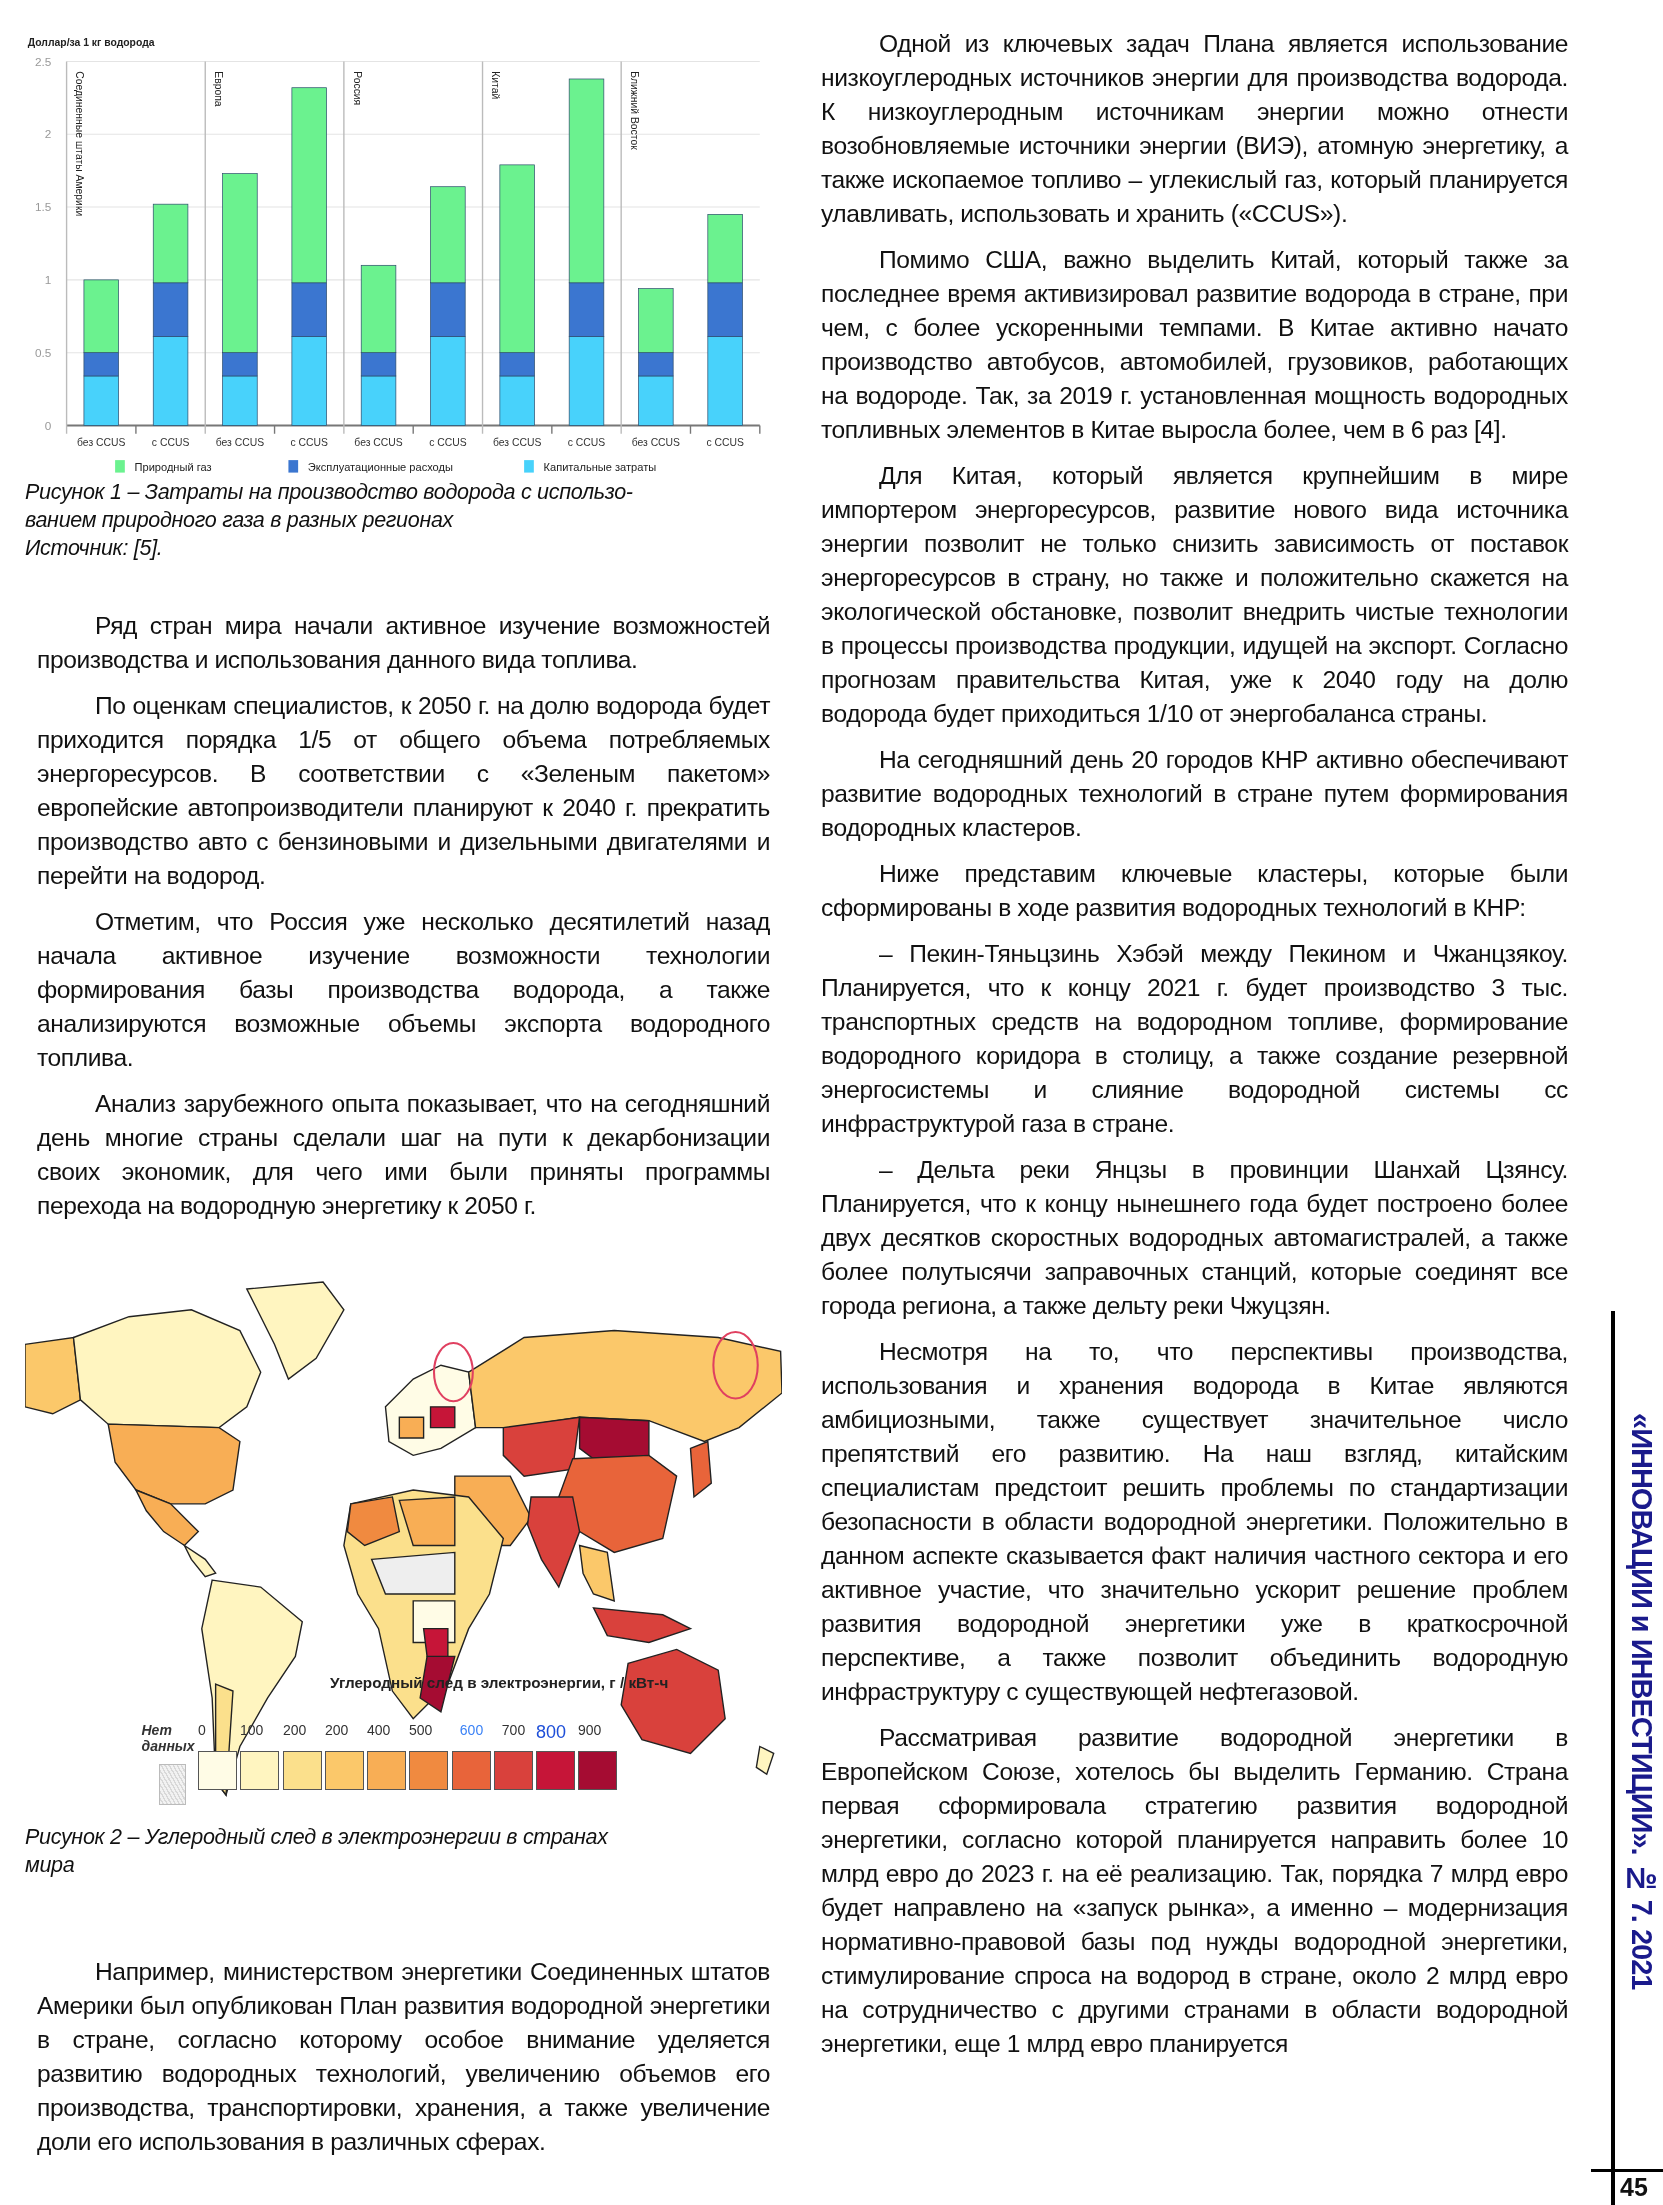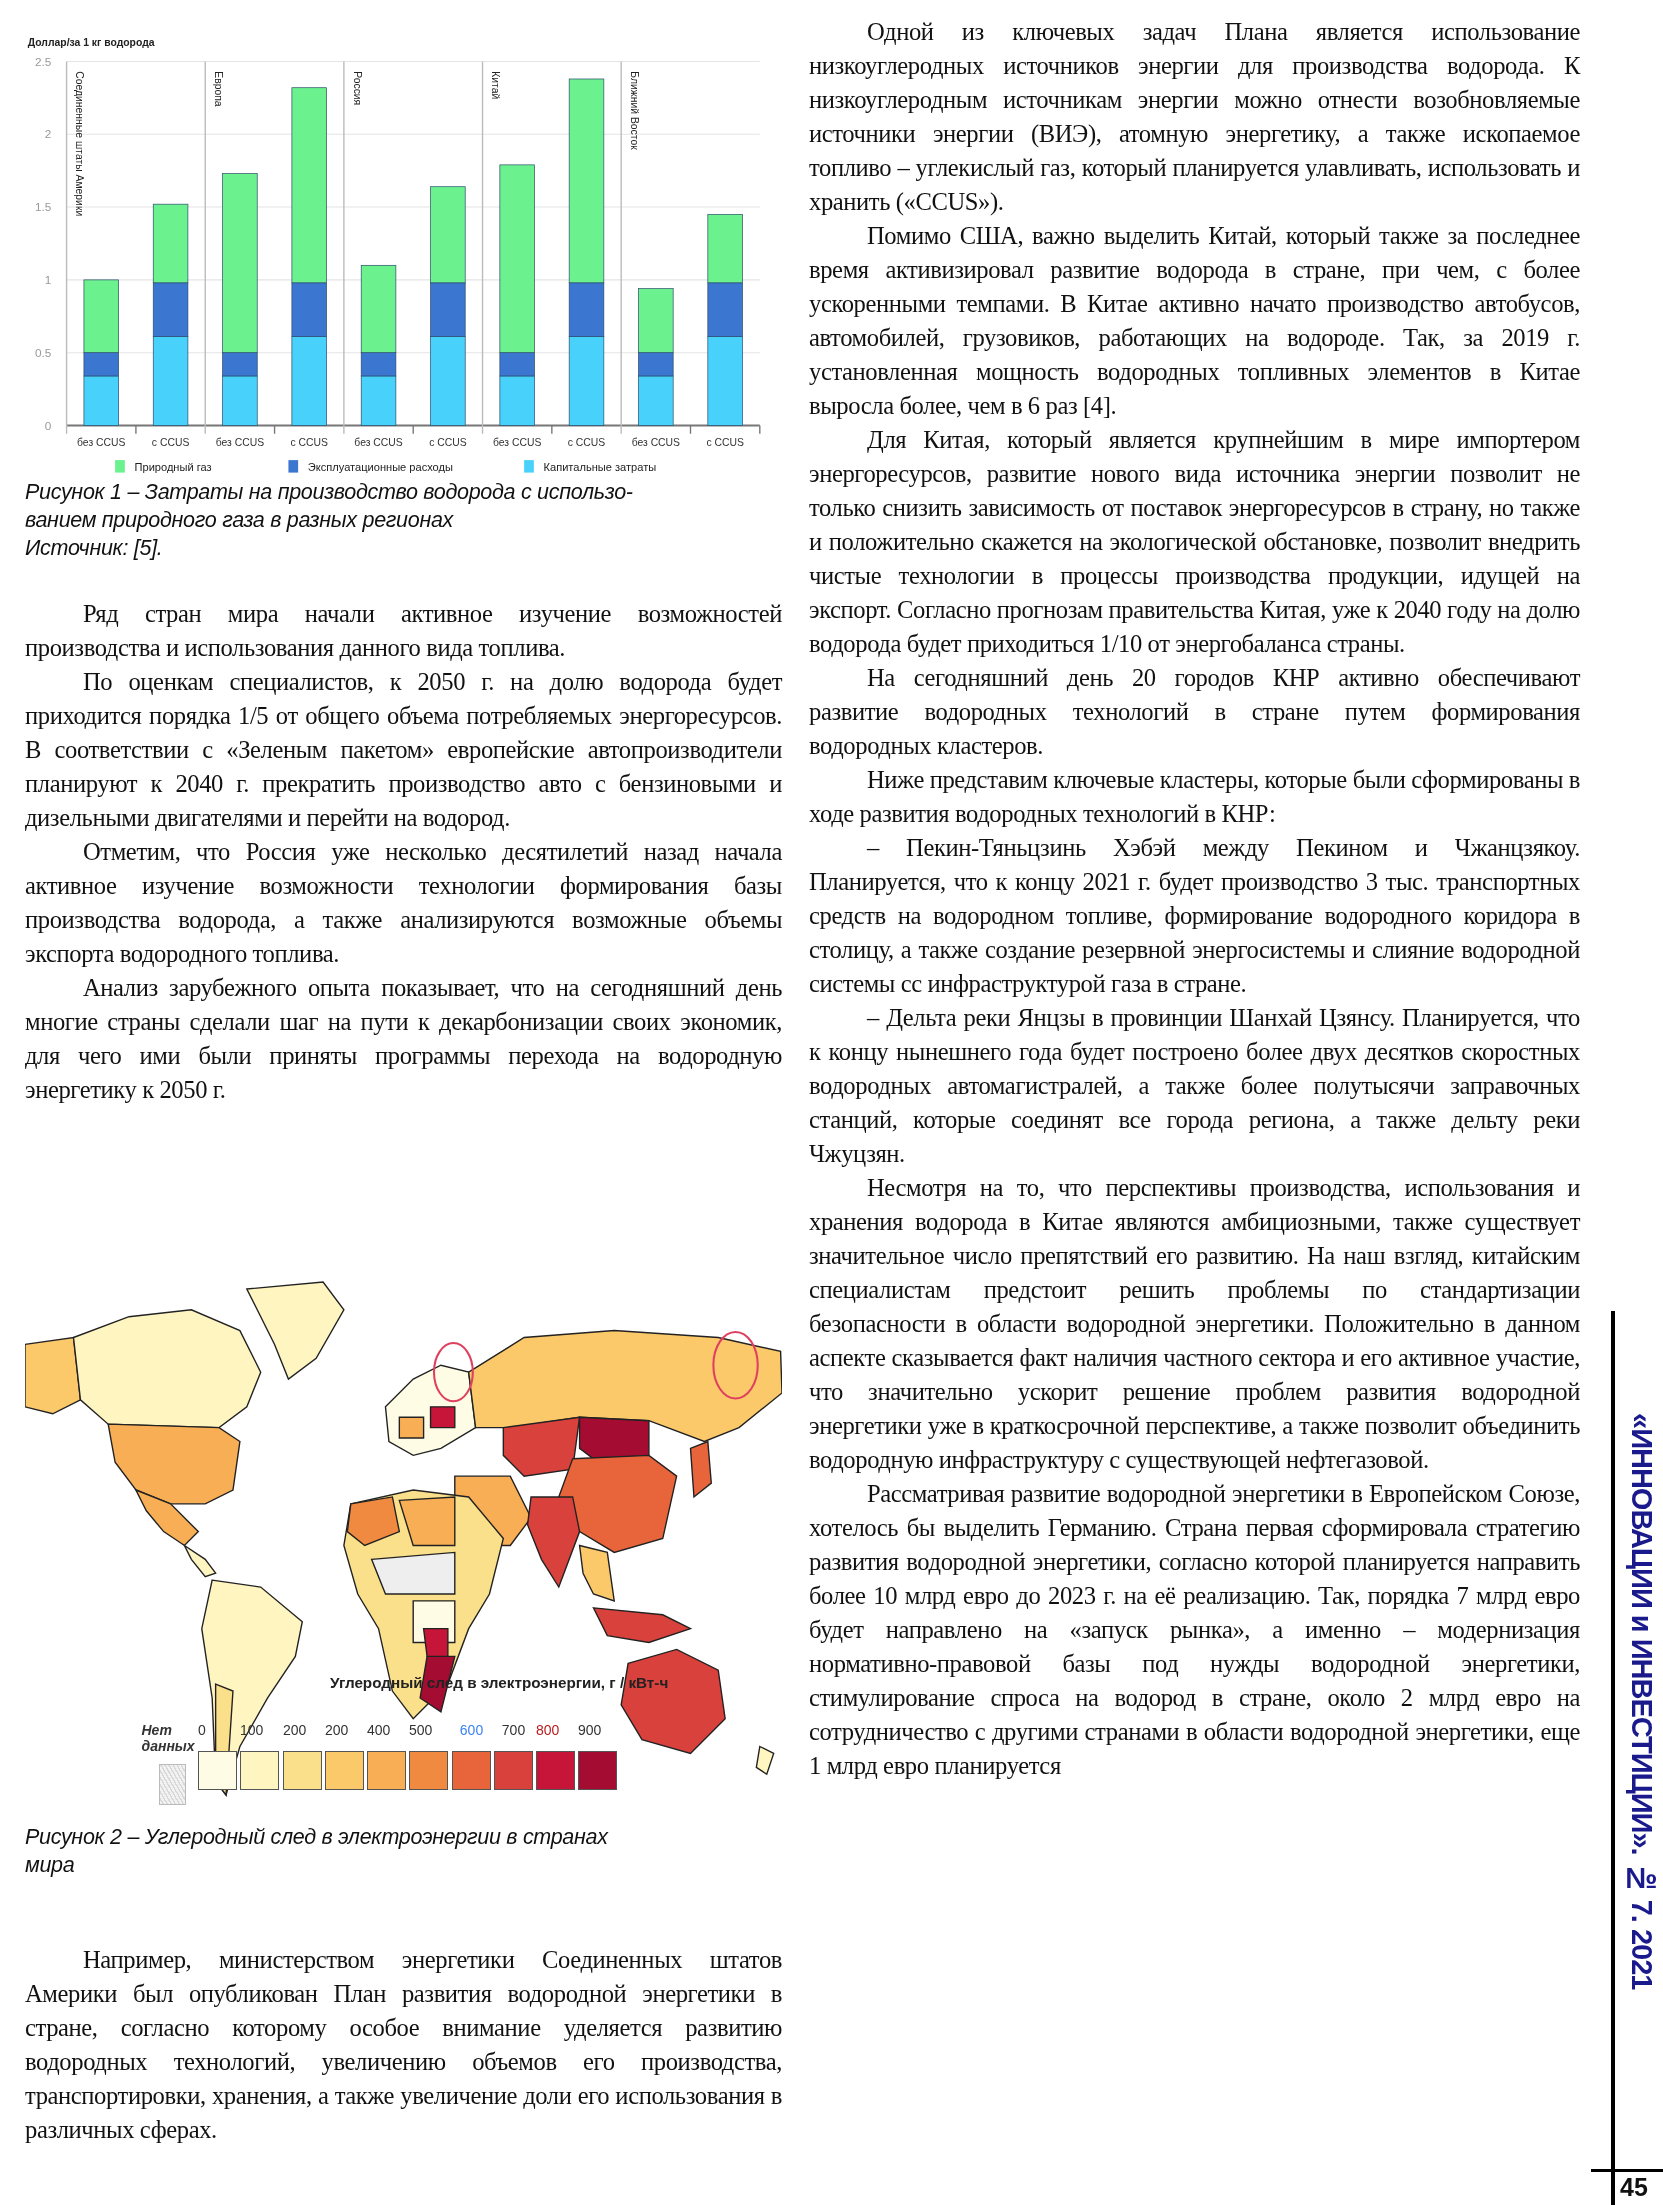--- a/index.html
+++ b/index.html
@@ -1,21 +1,21 @@
 <!DOCTYPE html>
 <html style="font-size:11px"><head>
 <meta charset="utf-8">
 <style>
   html, body { margin: 0; padding: 0; background: #ffffff; }
   body { width: 1663px; height: 2205px; position: relative; overflow: hidden;
          font-family: "Liberation Sans", "DejaVu Sans", sans-serif; color: #111; }
   .col { position: absolute; }
   #left-col { left: 25px; top: 0; width: 757px; height: 2205px; }
   #right-col { left: 809px; top: 15.2px; width: 771px; }
-  .para { font-size: 24.6px; line-height: 34px; text-align: justify; margin: 0; font-stretch: condensed; letter-spacing: -0.4px; font-family: Liberation Serif, serif; }
+  .para { font-size: 24.6px; line-height: 34px; text-align: justify; margin: 12px; font-stretch: condensed; letter-spacing: -0.4px; }
   .para .ind { display: inline-block; width: 58px; }
   .caption { font-style: italic; font-size: 21.5px; line-height: 28px; margin: 0; letter-spacing: -0.3px; }
   
   #chart1 { position: absolute; left: 0; top: 35px; width: 757px; height: 444px; }
   #chart1 svg text { font-family: "Liberation Sans", sans-serif; }
   #map-fig { position: absolute; left: 0; top: 1268px; width: 757px; height: 527px; }
   #fig1-caption { position: absolute; left: 0; top: 478px; width: 757px; }
   #left-text-1 { position: absolute; left: 0; top: 597px; width: 757px; }
   #fig2-caption { position: absolute; left: 0; top: 1823px; width: 757px; }
   #left-text-2 { position: absolute; left: 0; top: 1943px; width: 757px; }
@@ -219,21 +219,21 @@
           </div>
           <div style="position: absolute; top: 0px; left: 254px; width: 39px;">
             <div style="font-size: 14px; color: #3b82f6; text-align: center; height: 19.4px;">600</div>
             <div style="margin-top: 9.7px; width: 37px; height: 37px; border: 1.4px solid rgb(85, 85, 85); background: rgb(232, 100, 58);"></div>
           </div>
           <div style="position: absolute; top: 0px; left: 296px; width: 39px;">
             <div style="font-size: 14px; color: rgb(51, 51, 51); text-align: center; height: 19.4px;">700</div>
             <div style="margin-top: 9.7px; width: 37px; height: 37px; border: 1.4px solid rgb(85, 85, 85); background: rgb(217, 65, 60);"></div>
           </div>
           <div style="position: absolute; top: 0px; left: 338px; width: 39px;">
-            <div style="font-size: 14px; color: #b91c1c; text-align: left; height: 19.4px;">800</div>
+            <div style="font-size: 18px; color: #1d4ed8; text-align: left; height: 19.4px;">800</div>
             <div style="margin-top: 9.7px; width: 37px; height: 37px; border: 1.4px solid rgb(85, 85, 85); background: rgb(198, 21, 56);"></div>
           </div>
           <div style="position: absolute; top: 0px; left: 380px; width: 39px;">
             <div style="font-size: 14px; color: rgb(51, 51, 51); text-align: left; height: 19.4px;">900</div>
             <div style="margin-top: 9.7px; width: 37px; height: 37px; border: 1.4px solid rgb(85, 85, 85); background: rgb(165, 12, 50);"></div>
           </div>
         </div>
     </div>
   </div>
 

